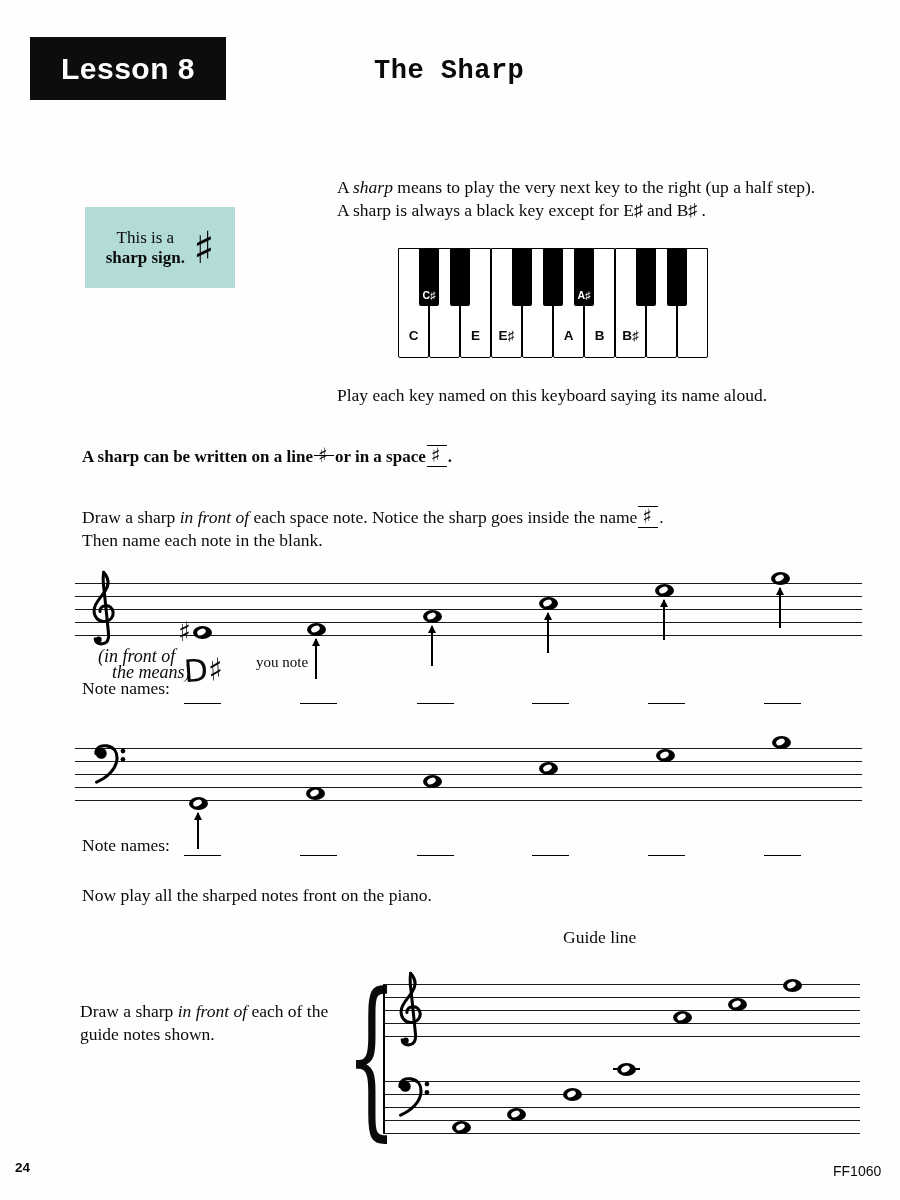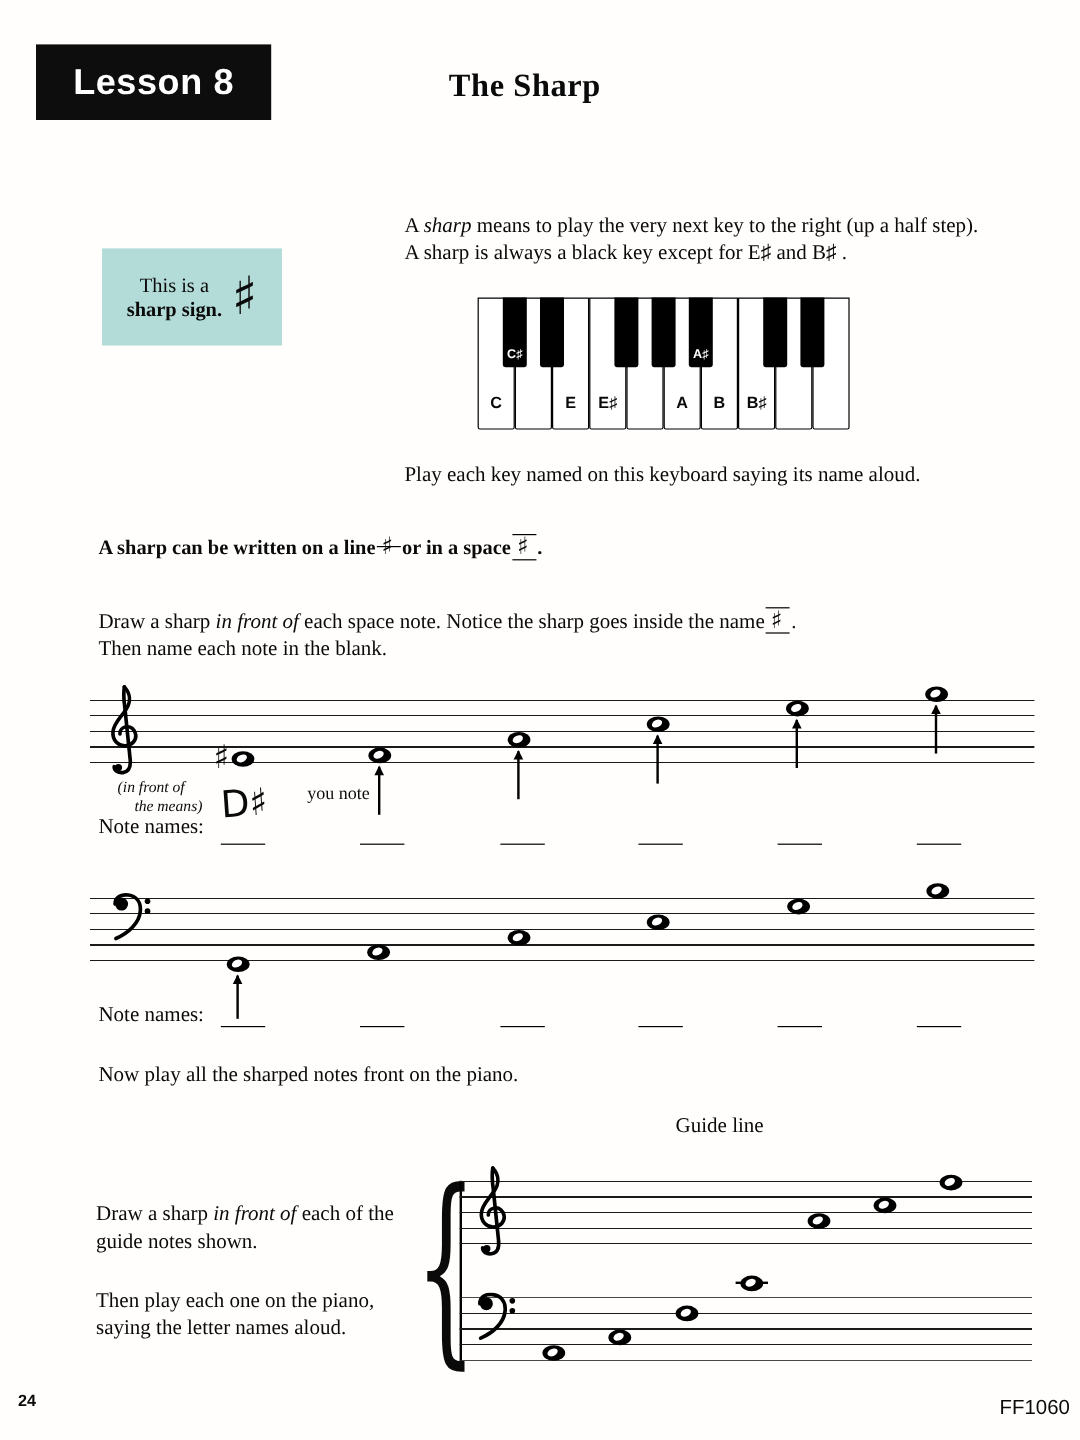--- a/index.html
+++ b/index.html
@@ -3,21 +3,21 @@
 <meta charset="utf-8">
 <style>
   html,body{margin:0;padding:0;background:#e8e8e8;}
   #page{position:relative;width:900px;height:1200px;background:#fffefc;margin:0 auto;
         font-family:"Liberation Serif","DejaVu Sans",serif;color:#0a0a0a;overflow:hidden;}
   .abs{position:absolute;}
   
   #lesson-badge{left:30px;top:37px;width:196px;height:63px;background:#0d0d0d;color:#fff;
     display:flex;align-items:center;justify-content:center;
     font-family:"Liberation Sans","DejaVu Sans",sans-serif;font-weight:bold;font-size:30px;letter-spacing:.5px;}
-  #page-title{left:374px;top:56px;font-family:Liberation Serif, serif;
+  #page-title{left:374px;top:56px;font-family:Liberation Mono, monospace;
     font-weight:bold;font-size:27px;letter-spacing:.5px;}
   
   #callout{left:85px;top:207px;width:150px;height:81px;background:#b3dcd9;
     display:flex;align-items:center;justify-content:center;}
   #callout .txt{text-align:center;font-size:17px;line-height:20px;}
   #callout .txt b{font-size:17px;}
   #callout .big-sharp{font-family:"DejaVu Sans",sans-serif;font-size:44px;margin-left:8px;line-height:44px;}
   
   .para{font-size:17.5px;line-height:23px;}
   .b{font-weight:bold;}
@@ -48,21 +48,21 @@
     border-left:4.2px solid transparent;border-right:4.2px solid transparent;border-bottom:8px solid #000;}
   .blank{position:absolute;height:1px;border-bottom:1.6px solid #000;}
   .clef{position:absolute;z-index:3;}
   
   #answer{left:184px;top:652px;font-family:"DejaVu Sans",sans-serif;font-size:31px;
     transform:rotate(-4deg);font-weight:500;}
   
   #brace{left:346px;top:970px;font-family:"DejaVu Serif",serif;font-size:146px;line-height:146px;
     transform:scale(.55,1.18);transform-origin:left top;}
   #sysline{left:383px;top:984px;width:1.6px;height:150px;background:#000;}
-  .small-italic{font-style:italic;font-size:13px;line-height:16px;}
+  .small-italic{font-style:italic;font-size:18px;line-height:16px;}
   .footer{font-family:"Liberation Sans","DejaVu Sans",sans-serif;}
 </style>
 </head>
 <body>
 
 <div id="page">
 
   <div class="abs" id="lesson-badge">
     <span>Lesson 8</span>
   </div>
@@ -187,24 +187,20 @@
   <div class="abs para" style="left:82px;top:834px;">Note names:</div>
 
   <div class="abs para" style="left:82px;top:884px;">Now play all the sharped notes front on the piano.</div>
 
   <div class="abs para" style="left:563px;top:926px;">Guide line</div>
 
   <div class="abs para" style="left:80px;top:1000px;width:290px;font-family:Liberation Serif, serif;">
     <span>Draw a sharp </span><span class="i">in front of</span><span> each of the</span><br>
     <span>guide notes shown.</span>
   </div>
-  <div class="abs para" style="left:80px;top:1072px;width:290px;">
-    <span>Then play each one on the piano,</span><br>
-    <span>saying the letter names aloud.</span>
-  </div>
 
   <div class="abs" id="brace">{</div>
   <div class="abs" id="sysline"></div>
   <div class="staff" style="left: 383px; top: 984px; width: 477px;">
       <div class="note" style="left: 289.5px; top: 26.5px;"></div>
       <div class="note" style="left: 344.5px; top: 13.5px;"></div>
       <div class="note" style="left: 399.5px; top: -5.5px;"></div>
     </div>
   <svg class="clef abs" style="left:391px;top:962px;" width="38" height="100" viewBox="0 0 30 66">
     <g fill="none" stroke="#000" stroke-width="2.4" stroke-linecap="round">
@@ -221,15 +217,15 @@
       <div class="note" style="left: 233.5px; top: -18.5px;"></div>
     </div>
   <svg class="clef abs" style="left:394px;top:1077px;" width="40" height="40" viewBox="0 0 30 34">
     <circle cx="7.6" cy="8" r="4.6" fill="#000"></circle>
     <path d="M3 8 C3 2.6 8 0.9 12.4 1.6 C18.4 2.5 21.4 7 20.9 13 C20.2 21.5 12.5 28.5 3.6 32.4" fill="none" stroke="#000" stroke-width="2.6" stroke-linecap="round"></path>
     <circle cx="26" cy="6" r="2" fill="#000"></circle>
     <circle cx="26" cy="13" r="2" fill="#000"></circle>
   </svg>
 
   <div class="abs footer b" style="left:15px;top:1160px;font-size:13.5px;">24</div>
-  <div class="abs footer" style="left:833px;top:1163px;font-size:17px;">FF1060</div>
+  <div class="abs footer" style="left:833px;top:1163px;font-size:14px;">FF1060</div>
 
 </div>
 
 </body></html>

